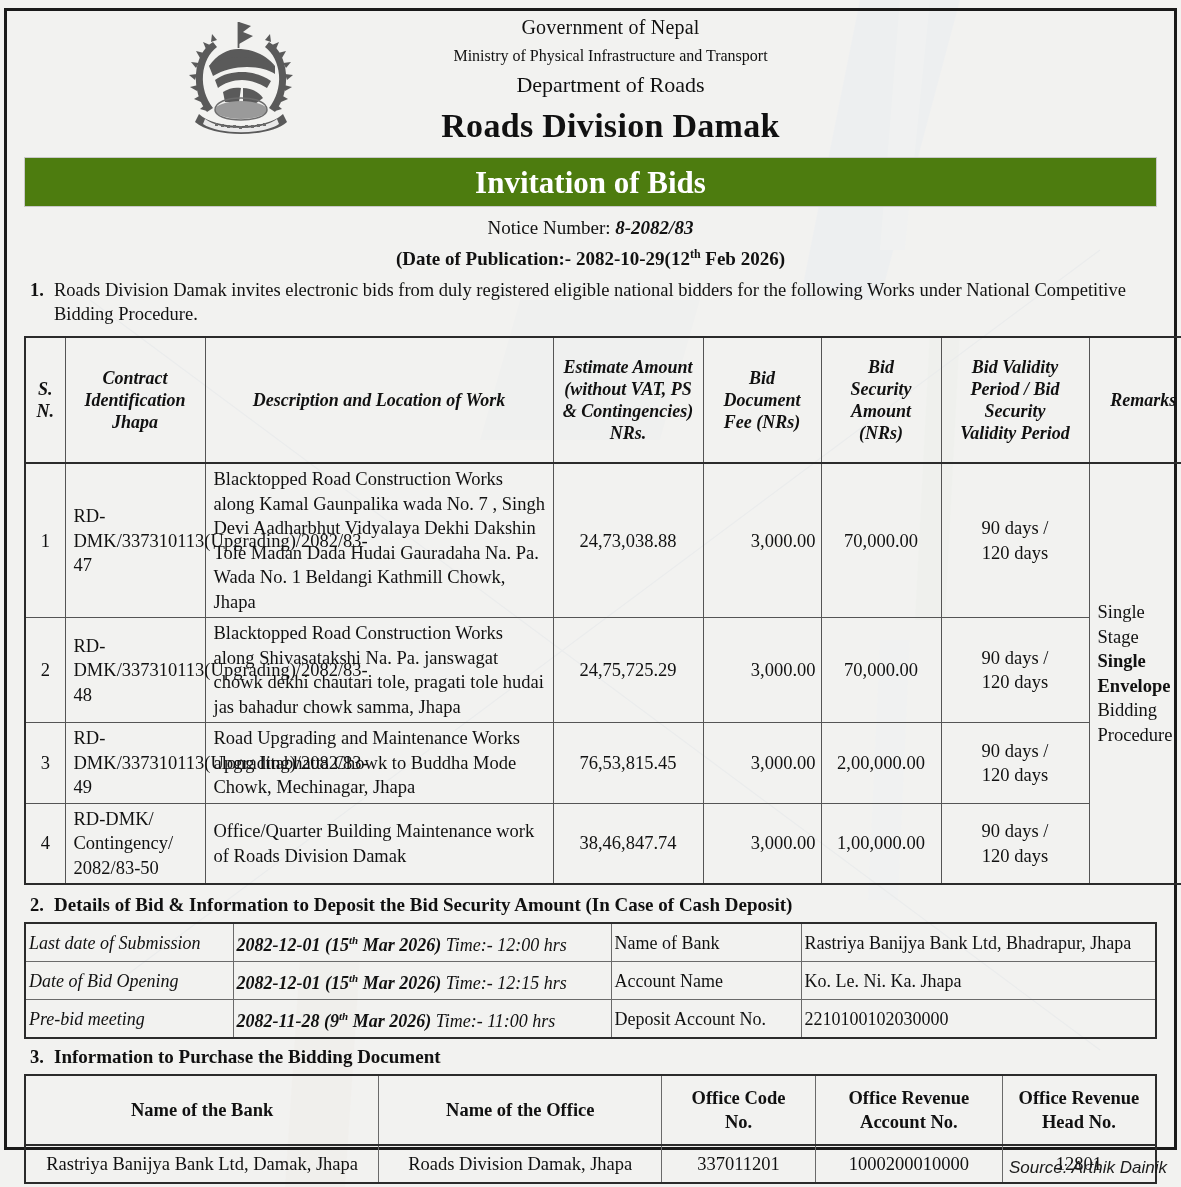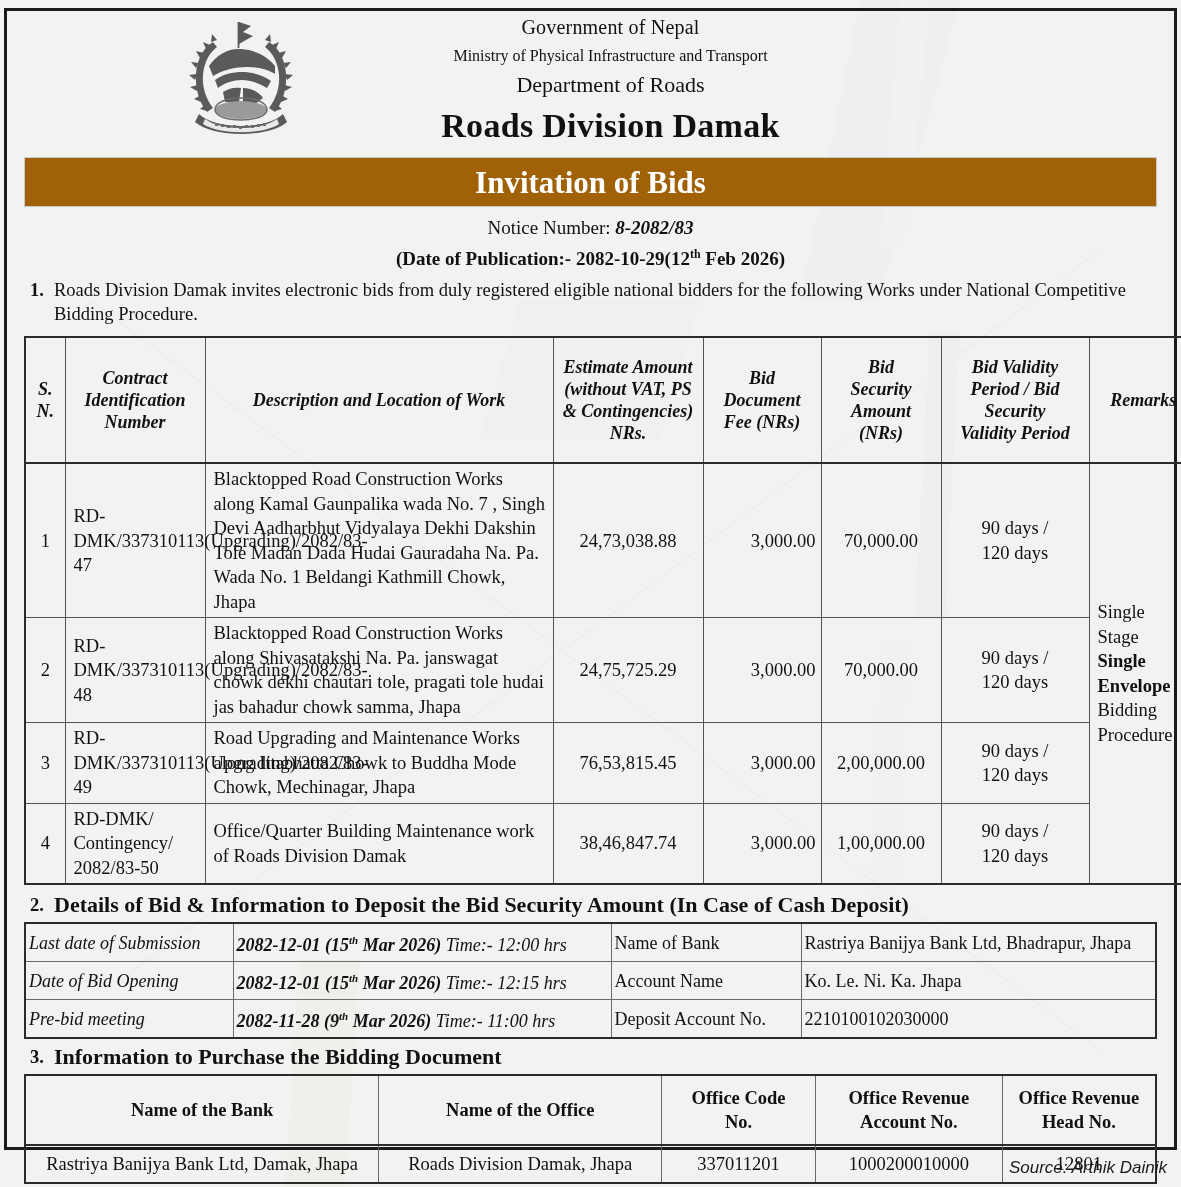--- a/index.html
+++ b/index.html
@@ -88,21 +88,21 @@
   .office-name {
     font-size: 34px;
     font-weight: bold;
     line-height: 44px;
     margin-top: 4px;
     letter-spacing: .3px;
   }
 
   
   .banner {
-    background: #a16207;
+    background: #4d7c0f;
     color: #ffffff;
     text-align: center;
     font-size: 31px;
     font-weight: bold;
     line-height: 50px;
     height: 50px;
     margin: 3px 0 0 0;
     border: 1px solid #c9c9c9;
     box-sizing: border-box;
   }
@@ -135,21 +135,21 @@
   }
   .num-item .n {
     width: 30px;
     flex: 0 0 30px;
     font-weight: bold;
     text-align: left;
     padding-left: 6px;
     box-sizing: border-box;
   }
   .num-item .body { flex: 1; }
-  .num-item.bold .body { font-weight: bold; font-size: 22px; }
+  .num-item.bold .body { font-weight: bold; font-size: 19px; }
 
   
   table {
     border-collapse: collapse;
     width: 100%;
     table-layout: fixed;
   }
   .bidtable {
     margin-top: 10px;
     border: 2px solid #2b2b2b;
@@ -362,21 +362,21 @@
       </colgroup>
       <thead>
         <tr>
           <th>
             <div>S.</div>
             <div>N.</div>
           </th>
           <th>
             <div>Contract</div>
             <div>Identification</div>
-            <div>Number</div>
+            <div>Jhapa</div>
           </th>
           <th>Description and Location of Work</th>
           <th>
             <div>Estimate Amount</div>
             <div>(without VAT, PS</div>
             <div>&amp; Contingencies)</div>
             <div>NRs.</div>
           </th>
           <th>
             <div>Bid</div>

